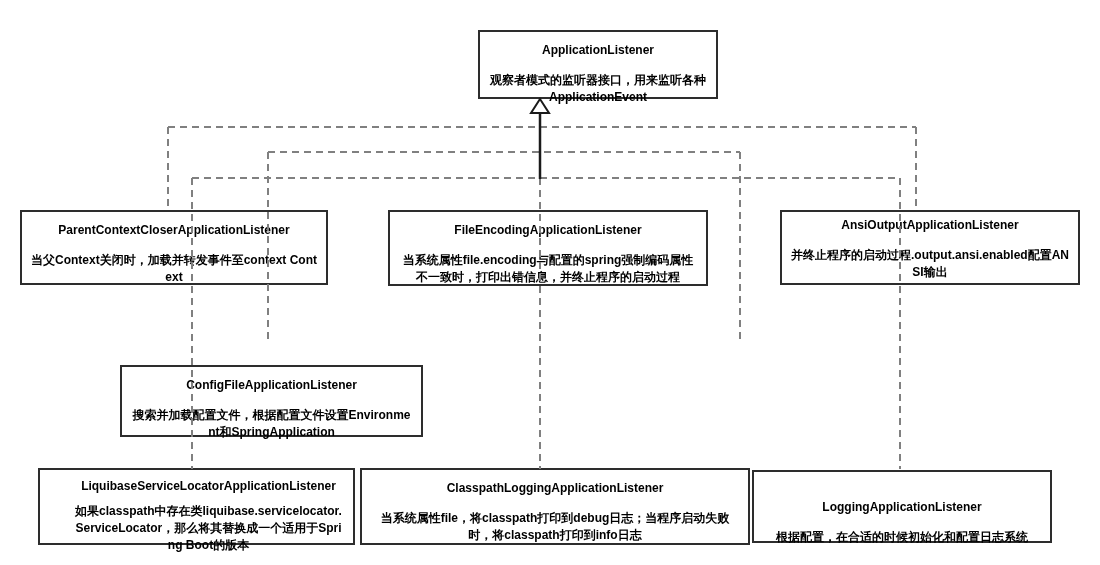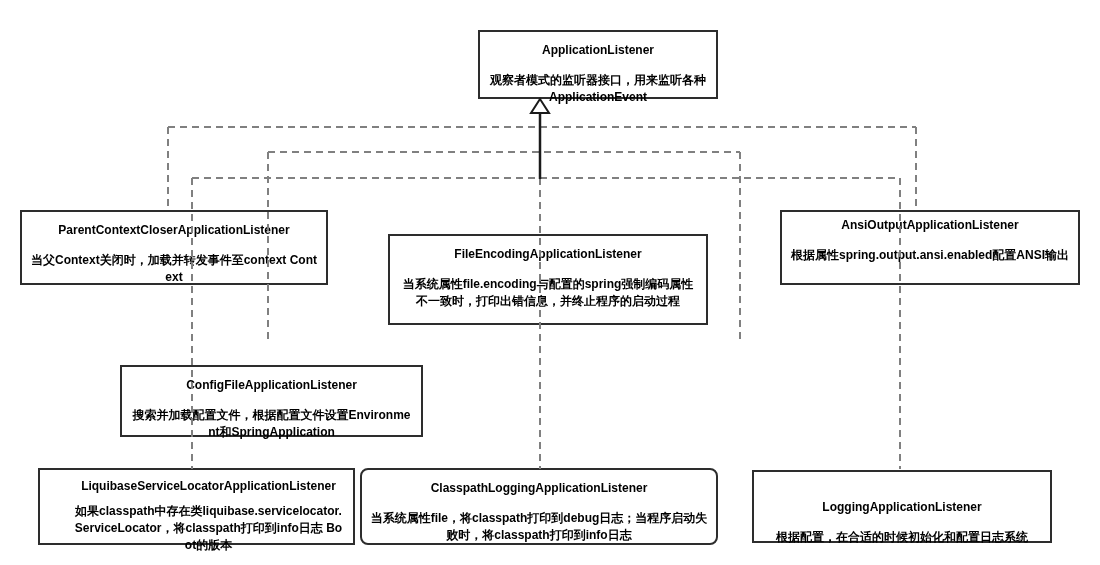--- a/index.html
+++ b/index.html
@@ -22,27 +22,27 @@
     font-weight: bold;
     line-height: 17px;
     padding: 10px 8px 0 8px;
     z-index: 1;
   }
   .node .title { display: block; margin-bottom: 13px; }
   .node .desc  { display: block; word-break: break-all; }
   
   .n0 { left: 430px; top: 30px;  width: 240px; height: 69px; margin-left: 48px; }
   .n1 { left: 20px;  top: 210px; width: 308px; height: 75px; }
-  .n2 { left: 388px; top: 210px; width: 320px; height: 91px; margin-top: 24px; }
+  .n2 { left: 388px; top: 210px; width: 320px; height: 76px; }
   .n3 { left: 780px; top: 210px; width: 300px; height: 75px; padding-top: 5px; }
   .n4 { left: 120px; top: 341px; width: 303px; height: 72px; margin-top: 24px; }
   .n5 { left: 595px; top: 339px; width: 291px; height: 74px; }
   .n6 { left: 38px;  top: 468px; width: 317px; height: 77px; padding-top: 8px; margin: 0; padding-left: 32px; }
   .n6 .title { margin-bottom: 8px; }
-  .n7 { left: 360px; top: 468px; width: 358px; height: 77px; border-radius: 8px; }
+  .n7 { left: 360px; top: 468px; width: 390px; height: 77px; }
   .n8 { left: 752px; top: 470px; width: 300px; height: 73px; padding-top: 27px; }
   .wires {
     position: absolute; left: 0; top: 0;
     width: 1100px; height: 565px;
     z-index: 2;
     pointer-events: none;
   }
 </style>
 </head>
 <body>
@@ -59,32 +59,32 @@
     <span class="desc">当父Context关闭时，加载并转发事件至context Context</span>
   </div>
 
   <div class="node n2">
     <span class="title">FileEncodingApplicationListener</span>
     <span class="desc">当系统属性file.encoding与配置的spring强制编码属性不一致时，打印出错信息，并终止程序的启动过程</span>
   </div>
 
   <div class="node n3">
     <span class="title">AnsiOutputApplicationListener</span>
-    <span class="desc">根据属性spring.output.ansi.enabled配置ANSI输出</span>
+    <span class="desc">并终止程序的启动过程.output.ansi.enabled配置ANSI输出</span>
   </div>
 
   <div class="node n4">
     <span class="title">ConfigFileApplicationListener</span>
     <span class="desc">搜索并加载配置文件，根据配置文件设置Environment和SpringApplication</span>
   </div>
 
 
   <div class="node n6">
     <span class="title">LiquibaseServiceLocatorApplicationListener</span>
-    <span class="desc">如果classpath中存在类liquibase.servicelocator.ServiceLocator，将classpath打印到info日志 Boot的版本</span>
+    <span class="desc">如果classpath中存在类liquibase.servicelocator.ServiceLocator，那么将其替换成一个适用于Spring Boot的版本</span>
   </div>
 
   <div class="node n7">
     <span class="title">ClasspathLoggingApplicationListener</span>
     <span class="desc">当系统属性file，将classpath打印到debug日志；当程序启动失败时，将classpath打印到info日志</span>
   </div>
 
   <div class="node n8">
     <span class="title">LoggingApplicationListener</span>
     <span class="desc">根据配置，在合适的时候初始化和配置日志系统</span>

